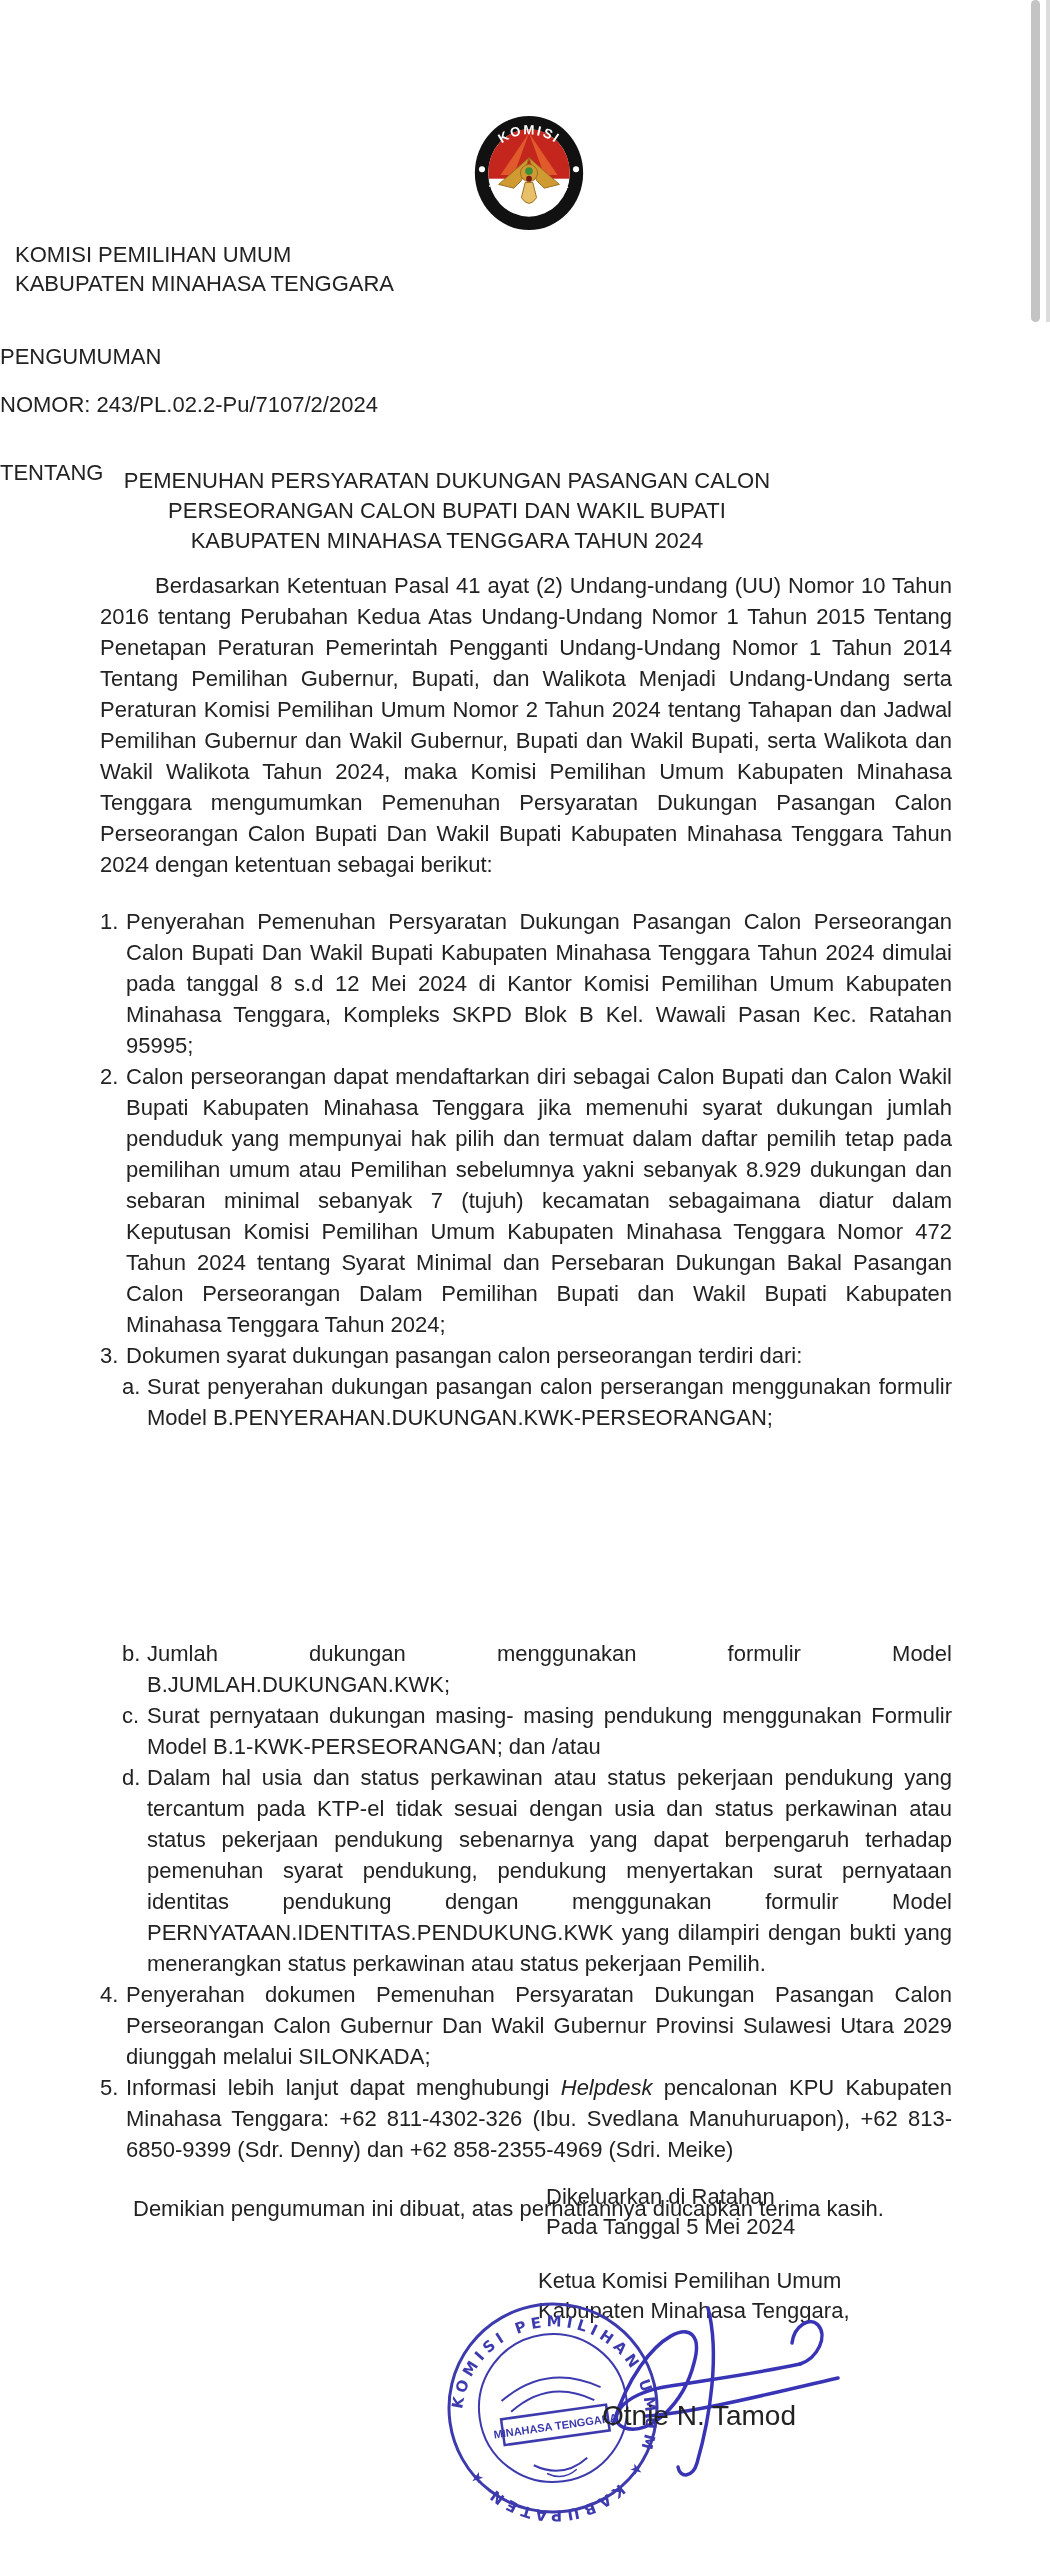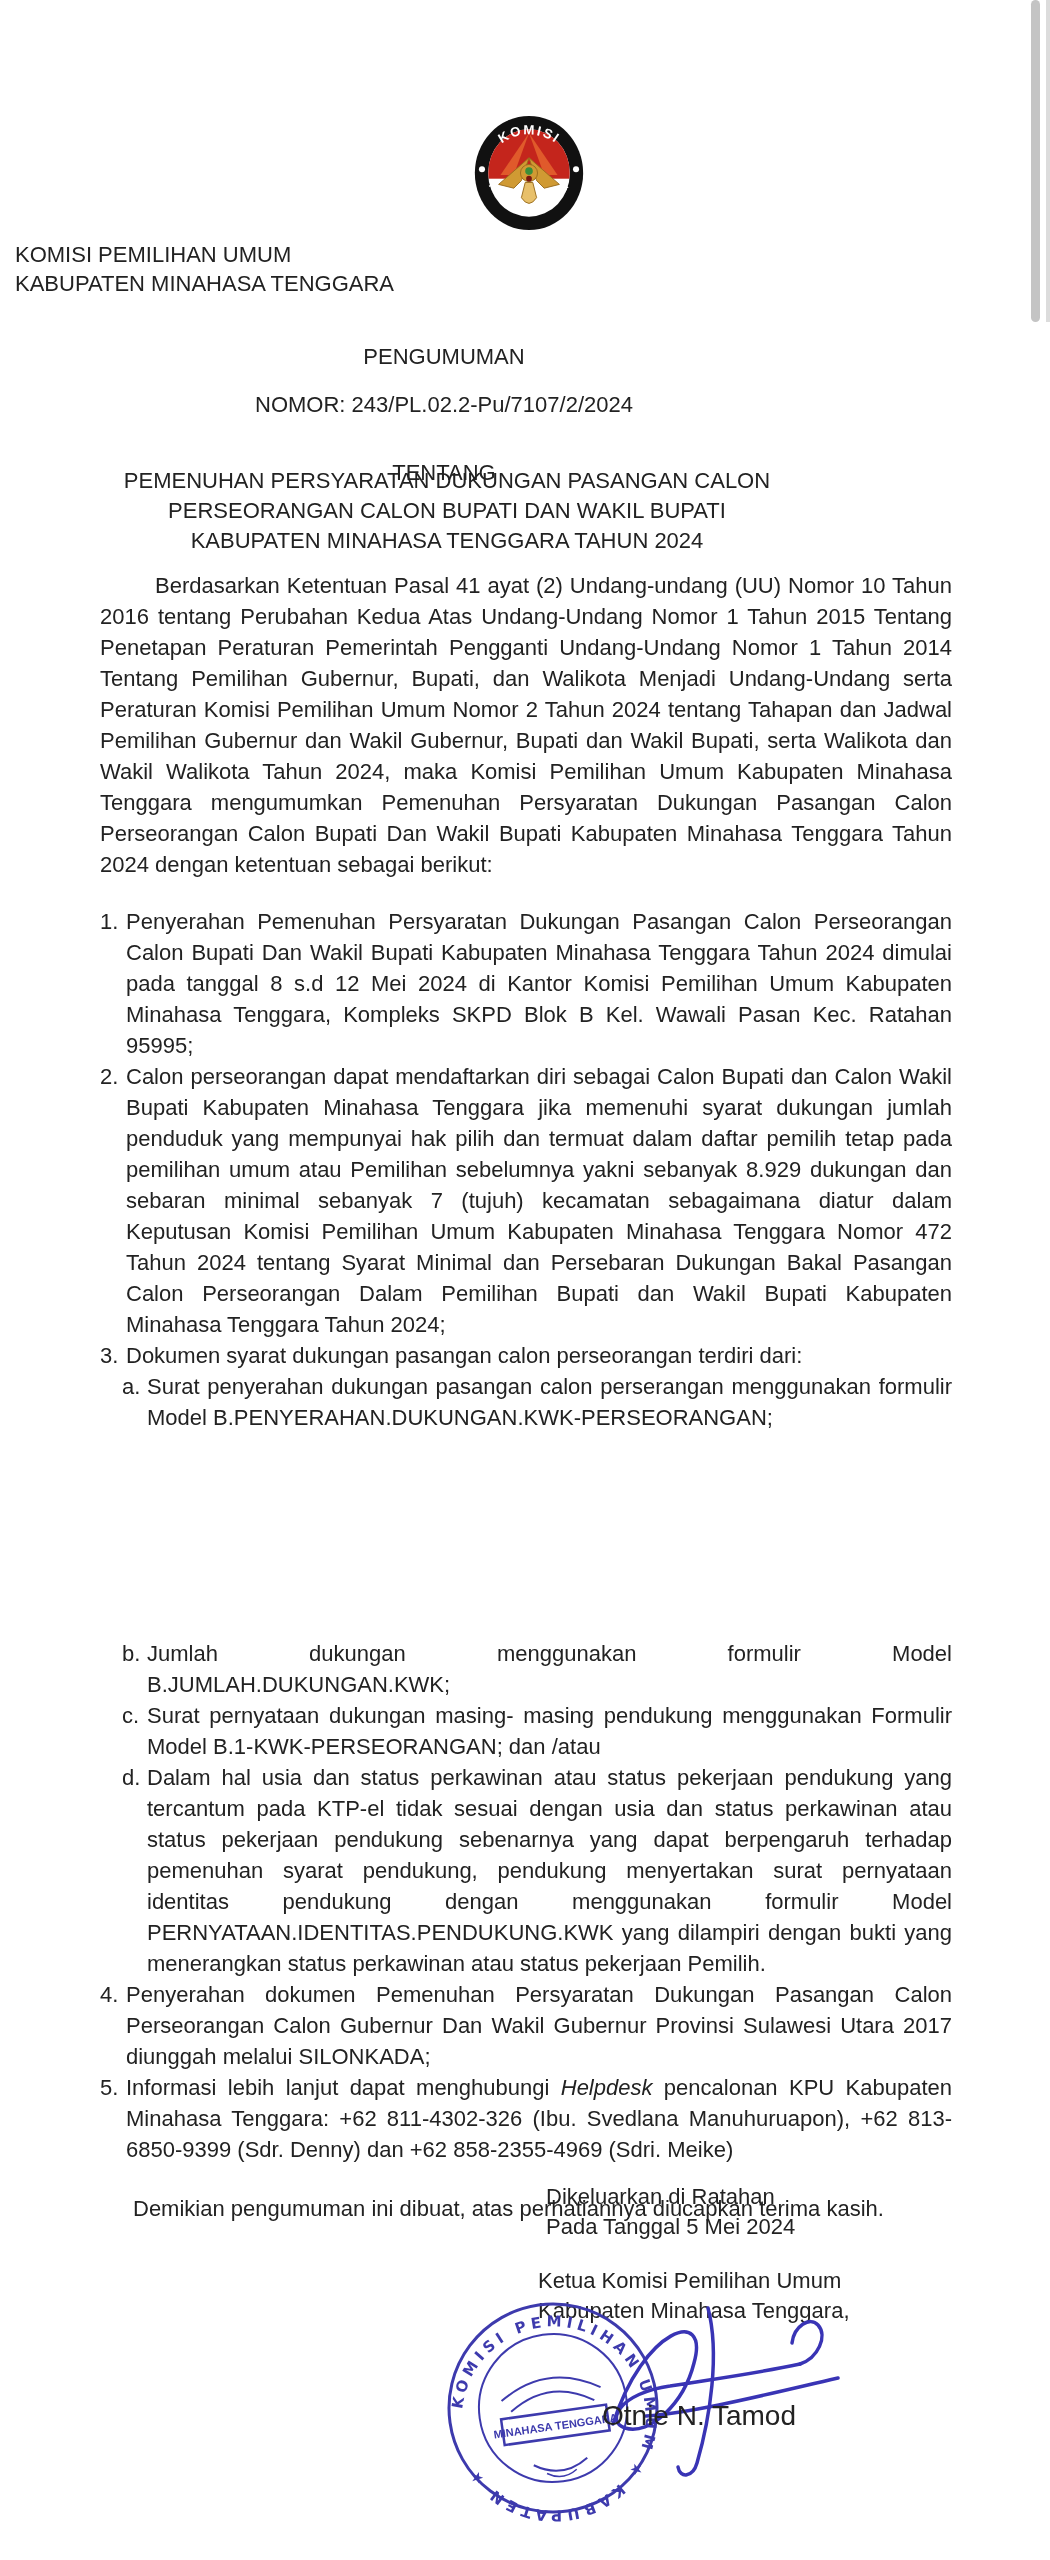--- a/index.html
+++ b/index.html
@@ -8,21 +8,21 @@
     width:1050px;height:2560px;
     background:#ffffff;
     font-family:"Liberation Sans", sans-serif;
     color:#222222;
     overflow:hidden;
   }
   
   .logo{position:absolute;left:472px;top:114px;width:114px;height:118px;}
   
   .org-block{position:absolute;top:240px;left:0;width:1050px;text-align:left;font-size:22px;line-height:29px;padding-left:15px;}
-  .h-center{position:absolute;left:0;width:888px;text-align:center;font-size:22px;line-height:26px;}
+  .h-center{position:absolute;left:0;width:888px;font-size:22px;line-height:26px;}
   .pengumuman{top:344px;}
   .nomor{top:392px;}
   .tentang{top:460px;}
   .subject{position:absolute;top:466px;left:0;width:894px;text-align:center;font-size:22px;line-height:30px;}
   
   .content{position:absolute;top:570px;left:100px;width:852px;font-size:22px;line-height:31px;}
   .intro{margin:0 0 26px 0;text-align:justify;text-indent:55px;}
   .li{display:flex;align-items:flex-start;}
   .li > .marker{flex:0 0 26px;}
   .li > .text{flex:1 1 auto;text-align:justify;}
@@ -138,21 +138,21 @@
       <span class="text">Surat pernyataan dukungan masing- masing pendukung menggunakan Formulir Model B.1-KWK-PERSEORANGAN; dan /atau</span>
     </div>
 
     <div class="subli">
       <span class="marker">d.</span>
       <span class="text">Dalam hal usia dan status perkawinan atau status pekerjaan pendukung yang tercantum pada KTP-el tidak sesuai dengan usia dan status perkawinan atau status pekerjaan pendukung sebenarnya yang dapat berpengaruh terhadap pemenuhan syarat pendukung, pendukung menyertakan surat pernyataan identitas pendukung dengan menggunakan formulir Model PERNYATAAN.IDENTITAS.PENDUKUNG.KWK yang dilampiri dengan bukti yang menerangkan status perkawinan atau status pekerjaan Pemilih.</span>
     </div>
 
     <div class="li">
       <span class="marker">4.</span>
-      <span class="text">Penyerahan dokumen Pemenuhan Persyaratan Dukungan Pasangan Calon Perseorangan Calon Gubernur Dan Wakil Gubernur Provinsi Sulawesi Utara 2017 diunggah melalui SILONKADA;</span>
+      <span class="text">Penyerahan dokumen Pemenuhan Persyaratan Dukungan Pasangan Calon Perseorangan Calon Gubernur Dan Wakil Gubernur Provinsi Sulawesi Utara 2029 diunggah melalui SILONKADA;</span>
     </div>
 
     <div class="li">
       <span class="marker">5.</span>
       <span class="text"><span>Informasi lebih lanjut dapat menghubungi </span><span class="it">Helpdesk</span><span> pencalonan KPU Kabupaten Minahasa Tenggara: +62 811-4302-326 (Ibu. Svedlana Manuhuruapon), +62 813-6850-9399 (Sdr. Denny) dan +62 858-2355-4969 (Sdri. Meike)</span></span>
     </div>
 
     <p class="closing">Demikian pengumuman ini dibuat, atas perhatiannya diucapkan terima kasih.</p>
   </div>
 

